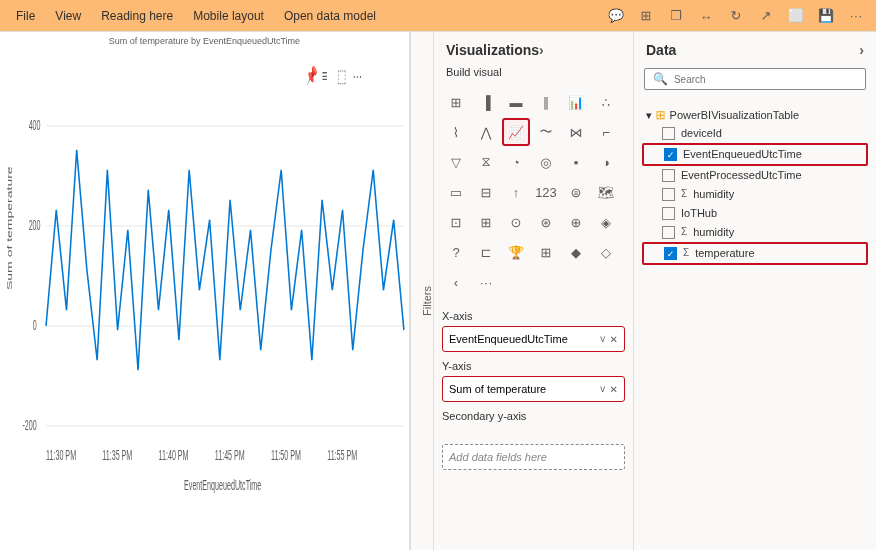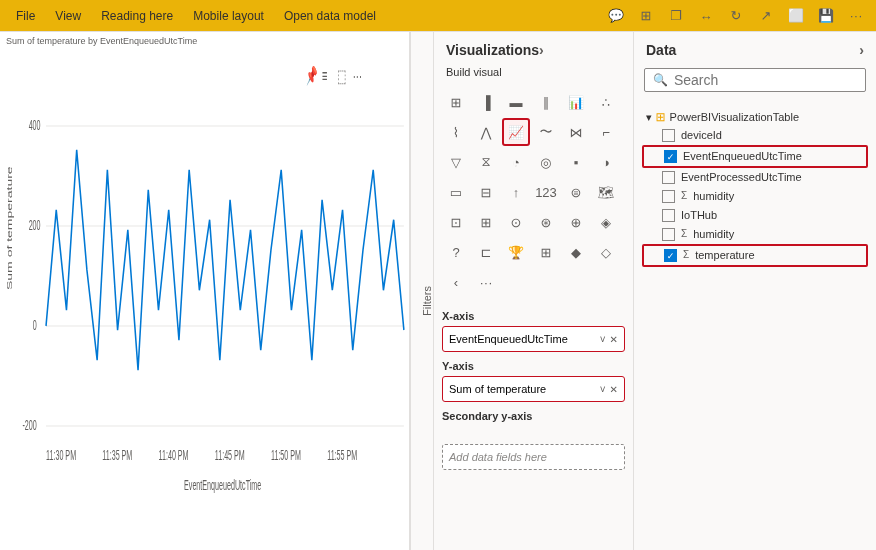--- a/index.html
+++ b/index.html
@@ -1,37 +1,37 @@
 <!DOCTYPE html>
 <html><head>
   <meta charset="utf-8">
   <style>
     * { box-sizing: border-box; margin: 0; padding: 0; }
     body { font-family: 'Segoe UI', Arial, sans-serif; font-size: 12px; background: #f3f2f1; overflow: hidden; width: 876px; height: 550px; }
     
     
     .menu-bar {
-      display: flex; align-items: center; height: 32px; background: #eab308;
+      display: flex; align-items: center; height: 32px; background: #fdba74;
       border-bottom: 1px solid #e1dfdd; padding: 12px 8px; gap: 4px;
     }
     .menu-item {
       padding: 4px 8px; cursor: pointer; border-radius: 3px; font-size: 12px; color: #323130;
     }
     .menu-icons { display: flex; gap: 6px; margin-left: auto; }
     .menu-icon-btn { width: 24px; height: 24px; display: flex; align-items: center; justify-content: center; cursor: pointer; border-radius: 3px; color: #605e5c; font-size: 13px; }
 
     
     .main-content { display: flex; height: 518px; }
 
     
     .chart-area {
       flex: 0 0 410px; background: #fff; border-right: 1px solid #e1dfdd;
       display: flex; flex-direction: column; position: relative;
     }
-    .chart-title { font-size: 9px; color: #605e5c; padding: 4px 6px; }
+    .chart-title { font-size: 9px; color: #605e5c; padding: 4px 6px; text-align: center; }
     .chart-canvas { flex: 1; position: relative; overflow: hidden; }
     
     
     .filter-strip {
       width: 24px; background: #faf9f8; border-right: 1px solid #e1dfdd; border-left: 1px solid #e1dfdd;
       display: flex; flex-direction: column; align-items: center; padding-top: 8px;
       font-size: 9px; color: #605e5c; writing-mode: vertical-rl; text-orientation: mixed;
       justify-content: flex-start; gap: 8px;
     }
     .filter-text { writing-mode: vertical-rl; transform: rotate(180deg); font-size: 11px; color: #605e5c; margin-top: 12px; }
@@ -47,21 +47,21 @@
     
     
     .viz-icons-section { padding: 4px 8px; }
     .viz-icon-row { display: flex; gap: 2px; margin-bottom: 2px; }
     .viz-icon { width: 28px; height: 28px; display: flex; align-items: center; justify-content: center; cursor: pointer; border-radius: 3px; border: 1px solid transparent; color: #605e5c; font-size: 13px; }
     .viz-icon.selected { border: 2px solid #c50f1f; background: #fef0f0; }
     
     
     .field-wells { padding: 8px; flex: 1; overflow-y: auto; }
     .field-well { margin-bottom: 8px; }
-    .field-well-label { font-size: 11px; color: #323130; margin-bottom: 4px; font-weight: 700; }
+    .field-well-label { font-size: 11px; color: #323130; margin-bottom: 4px; font-weight: 400; }
     .field-well-box {
       border: 1px solid #c50f1f; background: #fff; border-radius: 3px; padding: 4px 6px;
       display: flex; align-items: center; justify-content: space-between; font-size: 11px; min-height: 26px;
     }
     .field-well-box.empty {
       border: 1px dashed #8a8886; color: #8a8886; font-style: italic; margin-top: 22px;
     }
     .field-well-box.normal {
       border: 1px solid #c50f1f;
     }
@@ -70,21 +70,21 @@
     
     .data-panel { flex: 1; background: #faf9f8; display: flex; flex-direction: column; }
     .data-header { padding: 10px 12px 6px; font-size: 14px; font-weight: 600; color: #323130; display: flex; align-items: center; justify-content: space-between; gap: 36px; }
     .data-chevron { font-size: 12px; color: #605e5c; cursor: pointer; }
     
     .search-box {
       margin: 4px 10px 8px; display: flex; align-items: center;
       border: 1px solid #8a8886; background: #fff; border-radius: 2px; padding: 3px 8px;
     }
     .search-icon { color: #605e5c; font-size: 12px; margin-right: 6px; }
-    .search-input { border: none; outline: none; font-size: 14px; flex: 1; background: transparent; }
+    .search-input { border: none; outline: none; font-size: 10px; flex: 1; background: transparent; }
     
     .data-tree { padding: 4px 0; overflow-y: auto; }
     .tree-section { padding: 4px 8px; }
     .tree-table-header { display: flex; align-items: center; gap: 4px; color: #323130; font-size: 11px; padding: 2px 4px; }
     .tree-table-icon { color: #f0a500; font-size: 12px; }
     .tree-item { display: flex; gap: 6px; padding: 3px 8px 3px 20px; font-size: 11px; color: #323130; cursor: pointer; }
     .tree-checkbox { width: 13px; height: 13px; border: 1px solid #8a8886; display: flex; align-items: center; justify-content: center; flex-shrink: 0; font-size: 9px; }
     .tree-checkbox.checked { background: #0078d4; border-color: #0078d4; color: #fff; }
     .highlighted-item { border: 2px solid #c50f1f; border-radius: 2px; }
     .sigma-icon { color: #605e5c; font-size: 10px; }

